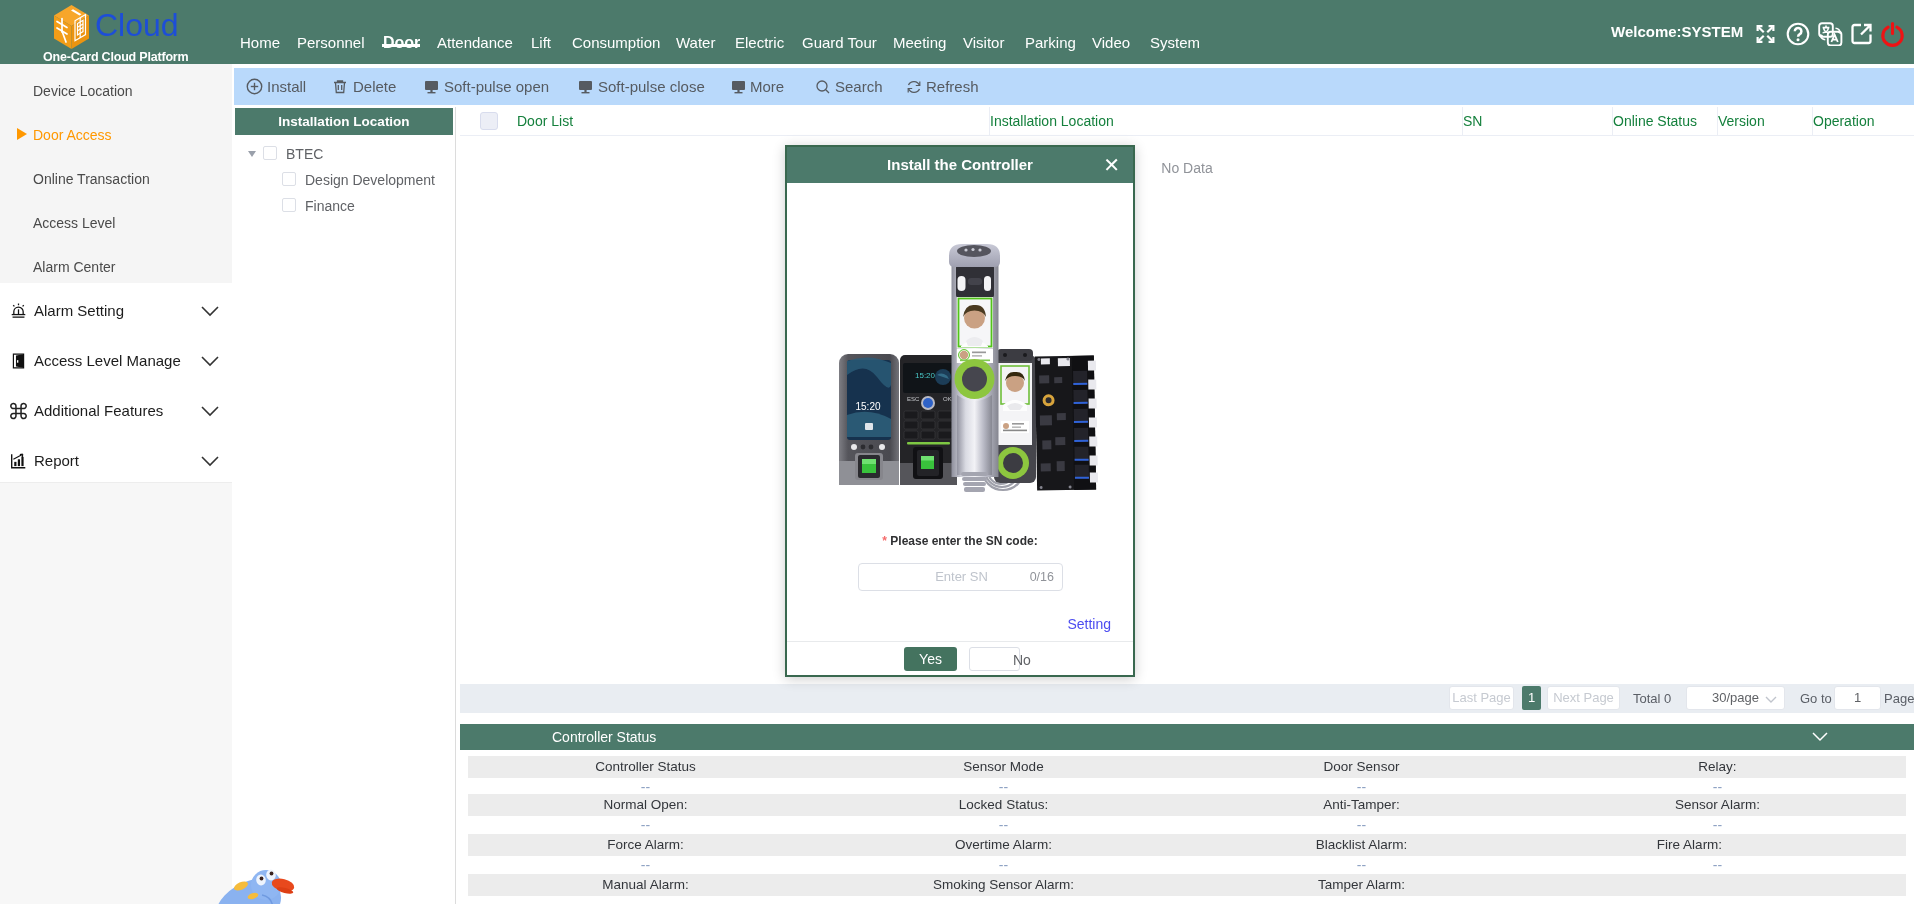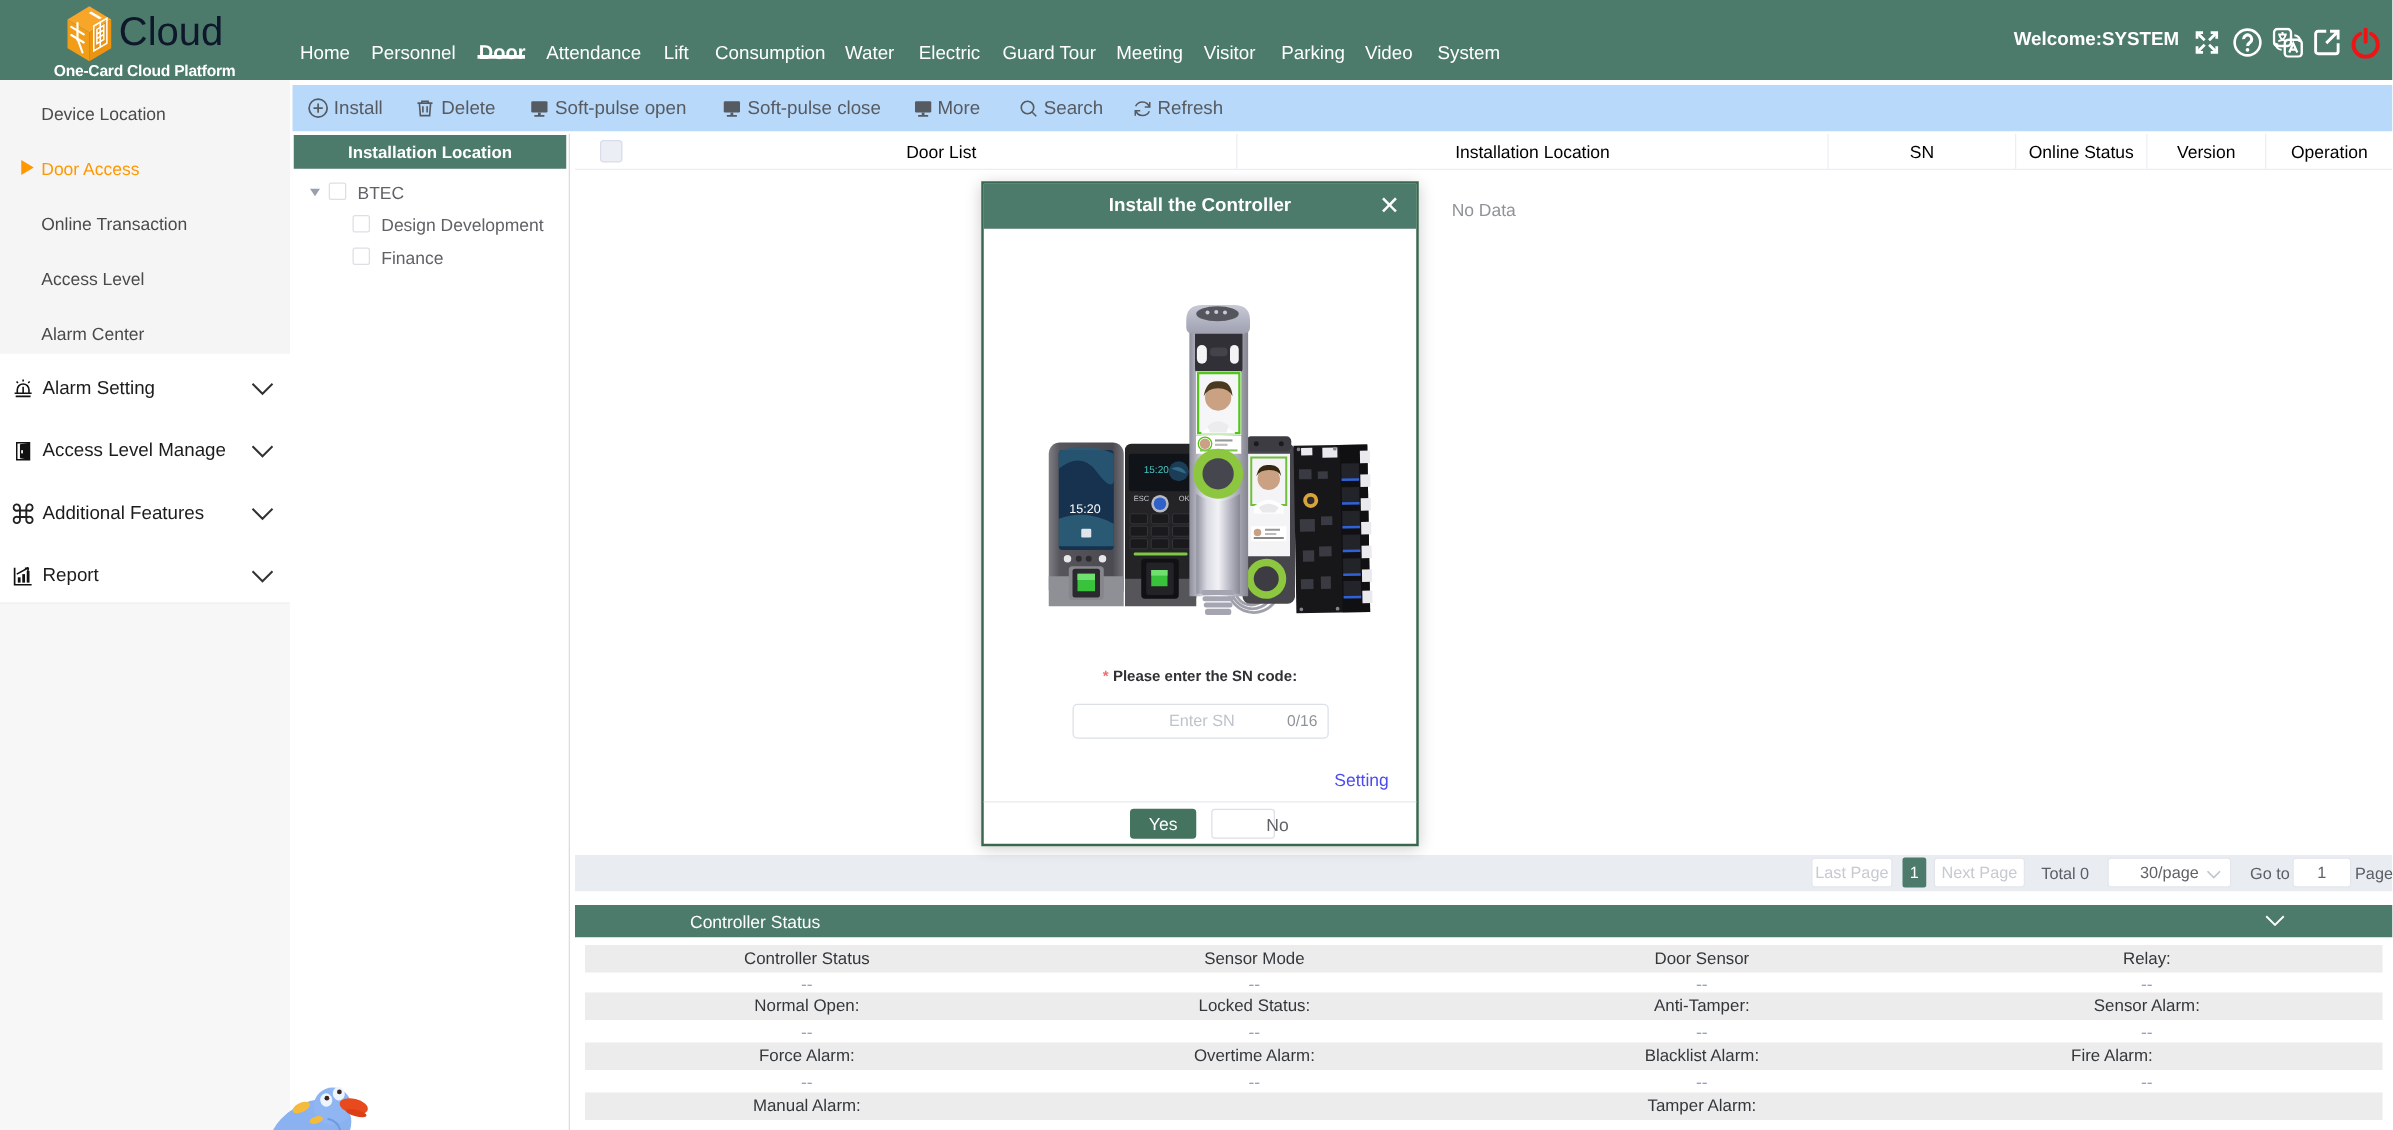--- a/index.html
+++ b/index.html
@@ -4,21 +4,21 @@
 <style>
 * { margin:0; padding:0; box-sizing:border-box; }
 html,body { width:1914px; height:904px; overflow:hidden; background:#fff;
   font-family:"Liberation Sans", sans-serif; }
 #stage { position:relative; width:1914px; height:904px; }
 .abs { position:absolute; }
 
 
 #navbar { left:0; top:0; width:1914px; height:64px; background:#4c7a6b; }
 #logo-cube { left:53px; top:4px; }
-#logo-cloud { left:95px; top:7px; color:#0f172a; font-size:32px; }
+#logo-cloud { left:95px; top:7px; color:#1d4ed8; font-size:32px; }
 #logo-sub { left:43px; top:50px; color:#fff; font-size:12.5px; font-weight:bold; letter-spacing:-0.2px; }
 .nav-item { position:absolute; top:12px; height:64px; line-height:62px; color:#fff; font-size:15px; }
 .nav-item.active { font-weight:bold; font-size:16px; }
 .nav-under { left:382px; top:44px; width:38px; height:3px; background:#fff; }
 #welcome { left:1611px; top:0; height:64px; line-height:64px; color:#fff; font-size:15px; font-weight:bold; }
 .tbico { position:absolute; top:22px; }
 
 
 #sidebar { left:0; top:64px; width:232px; height:840px; background:#f7f7f7; }
 #side-top { position:absolute; left:0; top:0; width:232px; height:219px; background:#f5f5f5; }
@@ -38,21 +38,21 @@
 .tchk { position:absolute; width:14px; height:14px; border:1px solid #dcdfe6; border-radius:2px; background:#fff; }
 .tlabel { position:absolute; color:#606266; font-size:14px; }
 .tcaret { position:absolute; width:0; height:0; border-top:6px solid #9aa0ab; border-left:4px solid transparent; border-right:4px solid transparent; }
 
 
 #toolbar { left:234px; top:68px; width:1680px; height:37px; background:#b9d9fb; }
 .tbtn { position:absolute; top:68px; height:37px; line-height:37px; color:#565b61; font-size:15px; white-space:nowrap; }
 
 
 #thead { left:460px; top:107px; width:1454px; height:29px; background:#fff; border-bottom:1px solid #ebeef5; }
-.thcell { position:absolute; top:0; height:28px; line-height:28px; font-size:14px; color:#000000; text-align:center; border-right:1px solid #ebeef5; }
+.thcell { position:absolute; top:0; height:28px; line-height:28px; font-size:14px; color:#15803d; border-right:1px solid #ebeef5; }
 #hchk { position:absolute; left:20px; top:5px; width:18px; height:18px; background:#eceef6; border:1px solid #d8dced; border-radius:3px; }
 #nodata { left:460px; top:160px; width:1454px; text-align:center; color:#909399; font-size:14px; }
 
 
 #pagebar { left:460px; top:684px; width:1454px; height:29px; background:#e9edf2; }
 .pgbtn { position:absolute; top:2px; height:24px; line-height:22px; background:#fff; border:1px solid #e3e6ec; border-radius:3px; color:#c6cad1; font-size:13px; text-align:center; white-space:nowrap; }
 #pg1 { position:absolute; left:1062px; top:2px; width:19px; height:24px; background:#4c7a6b; color:#fff; font-size:13px; text-align:center; line-height:24px; border-radius:2px; }
 .pgtxt { position:absolute; top:0; height:29px; line-height:29px; color:#5a5e66; font-size:13px; }
 
 
@@ -318,20 +318,21 @@
     <div class="cscell" style="left:4px;top:84px;">Force Alarm:</div>
     <div class="cscell" style="left:362px;top:84px;">Overtime Alarm:</div>
     <div class="cscell" style="left:720px;top:84px;">Blacklist Alarm:</div>
     <div class="cscell" style="left:1048px;top:84px;">Fire Alarm:</div>
     <div class="csval" style="left:4px;top:106px;">--</div>
     <div class="csval" style="left:362px;top:106px;">--</div>
     <div class="csval" style="left:720px;top:106px;">--</div>
     <div class="csval" style="left:1076px;top:106px;">--</div>
     <div class="csrow" style="top:124px;"></div>
     <div class="cscell" style="left:4px;top:124px;">Manual Alarm:</div>
+    <div class="cscell" style="left:362px;top:124px;">Smoking Sensor Alarm:</div>
     <div class="cscell" style="left:720px;top:124px;">Tamper Alarm:</div>
   </div>
 
   <div class="abs" id="modal">
     <div id="mhead">Install the Controller<span id="mclose">✕</span></div>
     <svg id="collage" style="position:absolute;left:50px;top:78px;" width="262" height="270" viewBox="0 0 262 270">
       <defs>
         <linearGradient id="silv" x1="0" y1="0" x2="1" y2="0">
           <stop offset="0" stop-color="#8e8f9c"></stop>
             <stop offset=".25" stop-color="#d9dae2"></stop>

